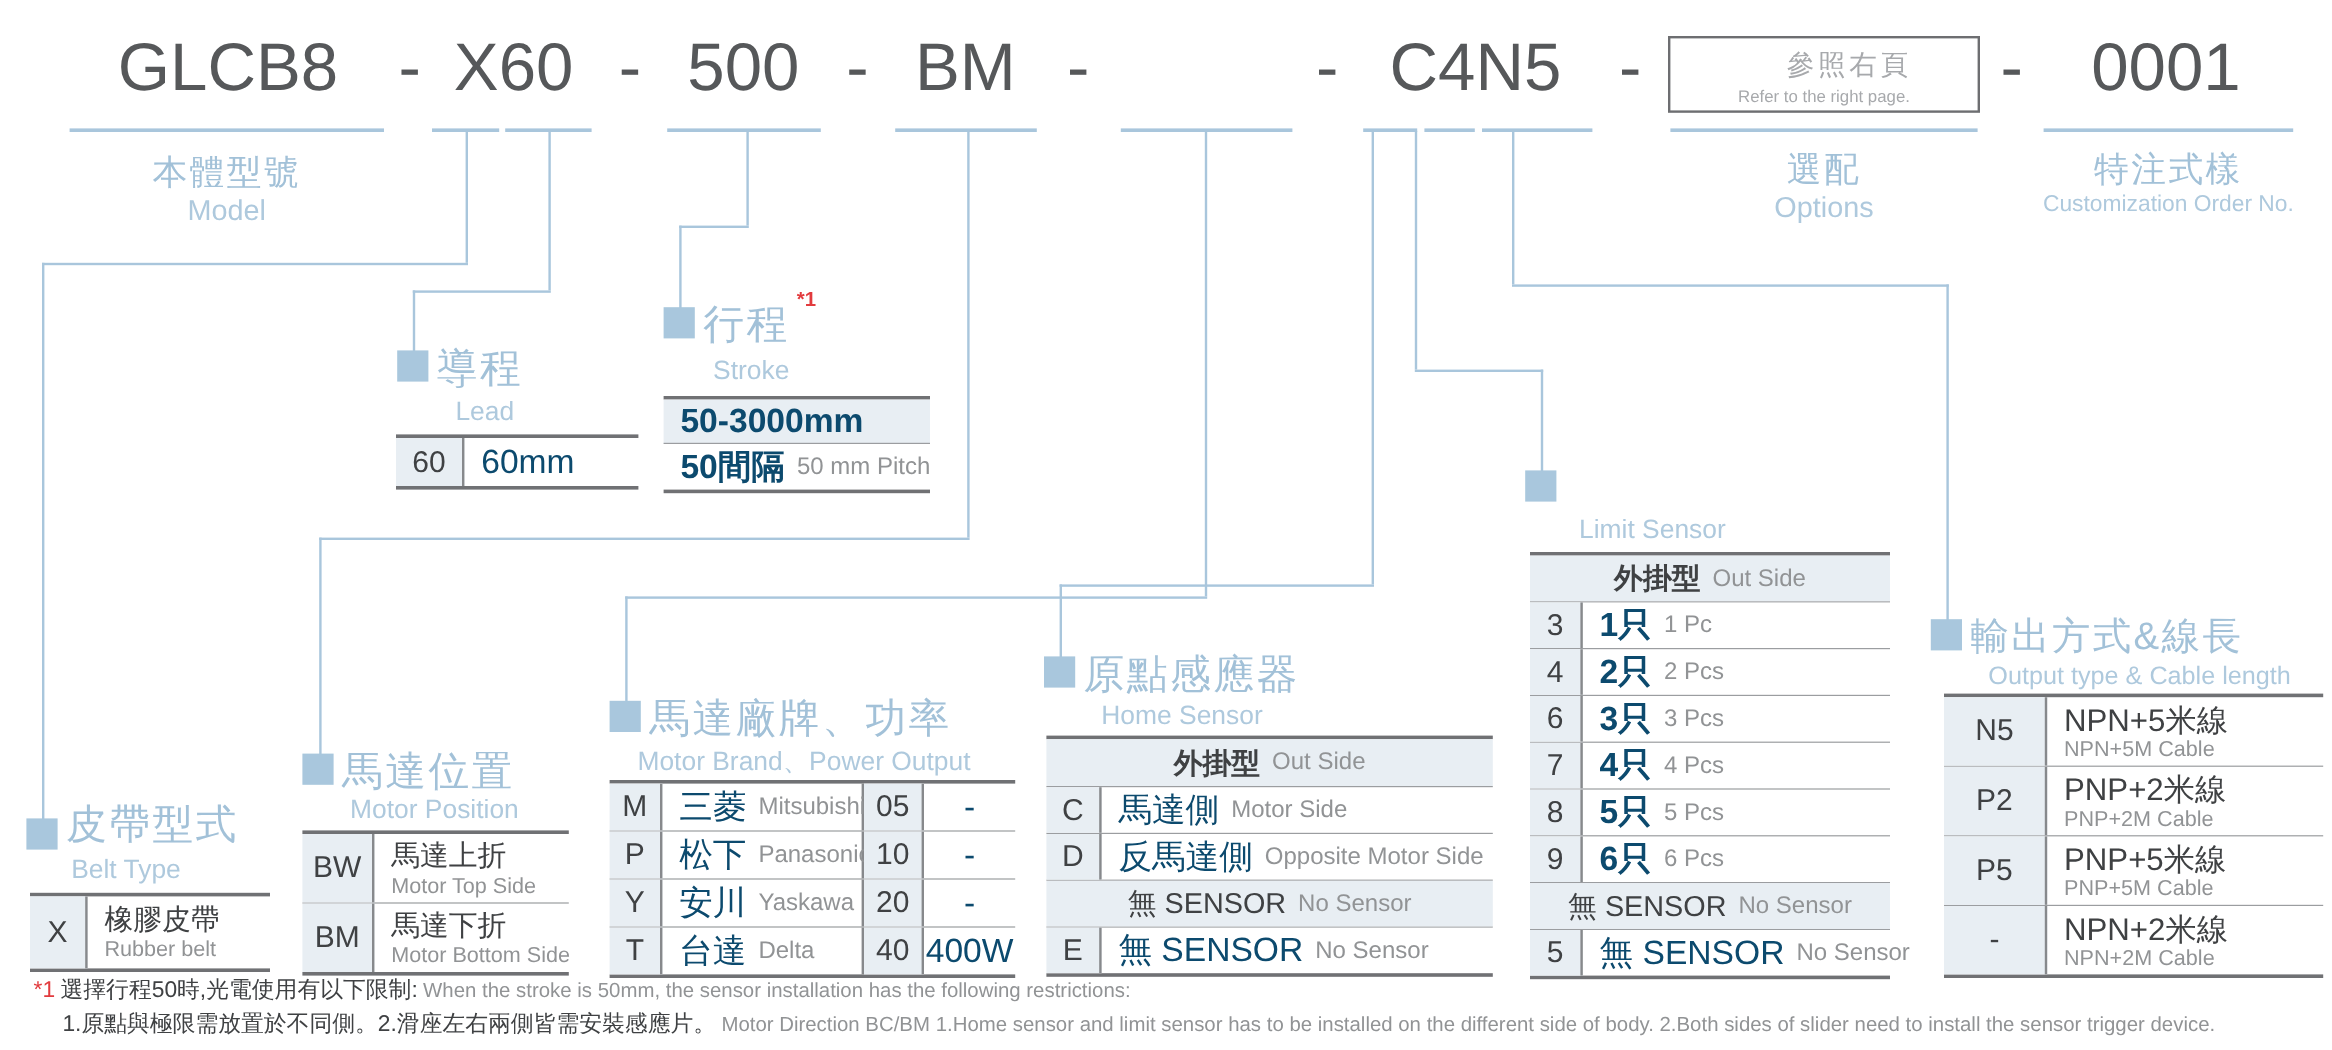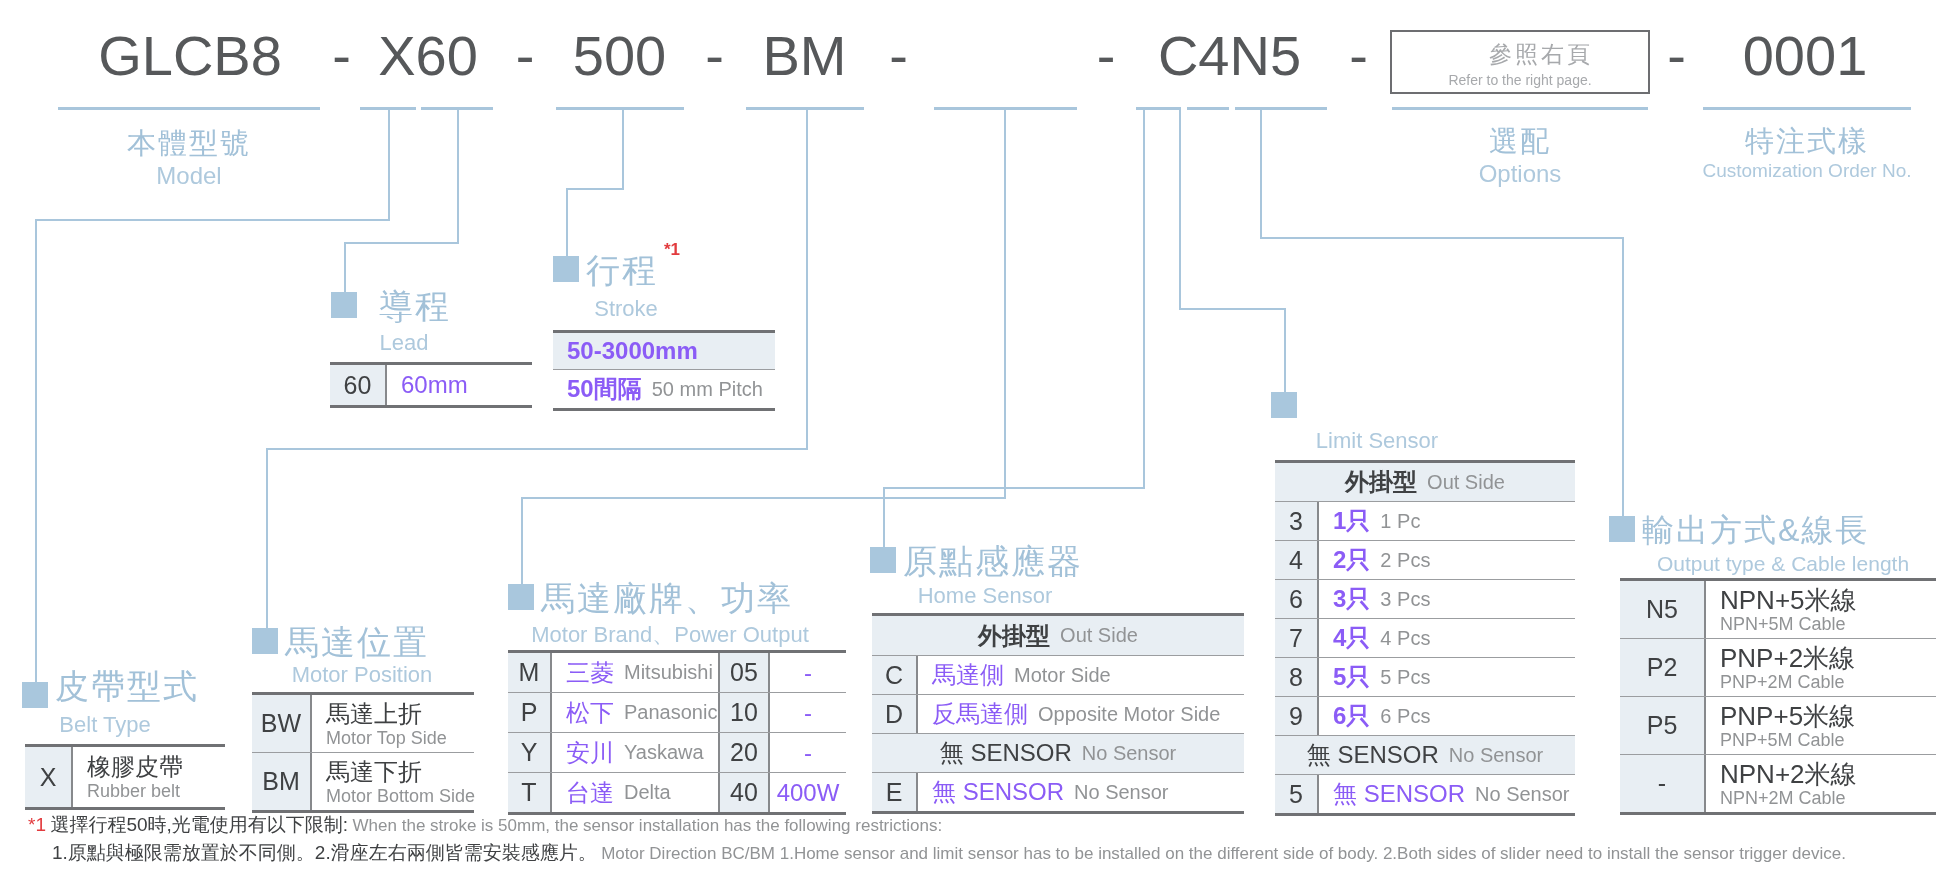--- a/index.html
+++ b/index.html
@@ -23,21 +23,21 @@
   .toplab-zh{position:absolute;font-size:29px;color:#a2c1d8;text-align:center;letter-spacing:2px;}
   .toplab-en{position:absolute;font-size:24px;color:#aec9dd;text-align:center;white-space:nowrap;}
   .sup{position:absolute;font-size:17px;color:#e23b3e;font-weight:bold;}
   
   .tbl{position:absolute;border-top:3px solid #707174;border-bottom:3px solid #707174;background:#fff;}
   .row{display:flex;align-items:stretch;border-bottom:1px solid #9b9da0;}
   .row:last-child{border-bottom:none;}
   .code{display:flex;align-items:center;justify-content:center;background:#e8eef3;
         border-right:2px solid #87898c;color:#3f4143;font-size:25px;flex:none;}
   .val{display:flex;align-items:center;padding-left:14px;color:#3f4143;min-width:0;}
-  .val .zh{font-size:24px;color:#8b5cf6;white-space:nowrap;}
+  .val .zh{font-size:28px;color:#0c4a6e;white-space:nowrap;}
   .val .en{font-size:20px;color:#919395;margin-left:10px;white-space:nowrap;}
   .val2{display:flex;flex-direction:column;justify-content:center;padding-left:14px;min-width:0;}
   .val2 .zh{font-size:24px;color:#3f4143;line-height:28px;white-space:nowrap;}
   .val2 .en{font-size:18px;color:#919395;line-height:20px;white-space:nowrap;}
   .band{display:flex;align-items:center;justify-content:center;background:#e8eef3;width:100%;}
   .band .zh{font-size:24px;color:#3f4143;font-weight:bold;}
   .band .en{font-size:20px;color:#919395;margin-left:10px;}
   .bold{font-weight:bold;}
   
   .fnote{position:absolute;white-space:nowrap;}
@@ -113,21 +113,21 @@
   <div class="v" style="left:1622px;top:237px;height:281px;"></div>
 
   <div class="toplab-zh" style="left:58px;top:124px;width:262px;">本體型號</div>
   <div class="toplab-en" style="left:58px;top:162px;width:262px;">Model</div>
   <div class="toplab-zh" style="left:1392px;top:122px;width:256px;">選配</div>
   <div class="toplab-en" style="left:1392px;top:160px;width:256px;">Options</div>
   <div class="toplab-zh" style="left:1703px;top:122px;width:208px;">特注式樣</div>
   <div class="toplab-en" style="left:1700px;top:160px;width:214px;font-size:19px;">Customization Order No.</div>
 
   <div class="sq" style="left:331px;top:292px;"></div>
-  <div class="zhlab" style="left:364px;top:284px;margin-left:15px;">導程</div>
+  <div class="zhlab" style="left:364px;top:284px;">導程</div>
   <div class="enlab" style="left:344px;top:330px;width:120px;">Lead</div>
   <div class="tbl" style="left:330px;top:362px;width:202px;">
     <div class="row" style="height:40px;">
       <div class="code" style="width:55px;">60</div>
       <div class="val">
           <span class="zh">60mm</span>
         </div>
     </div>
   </div>
 

